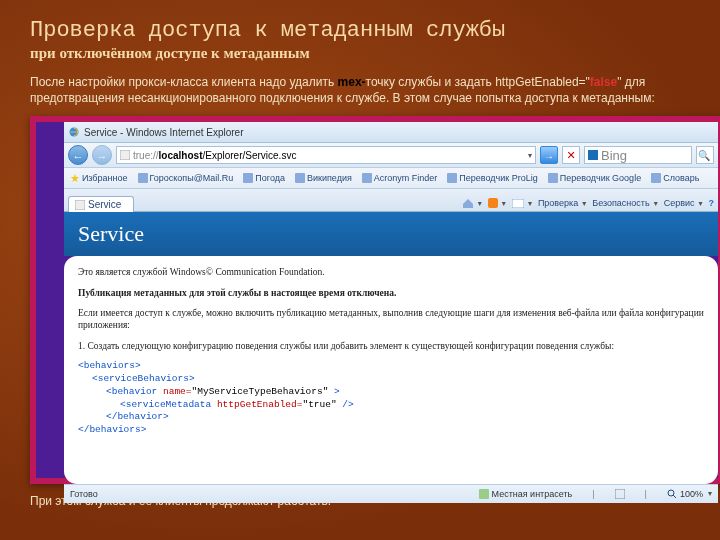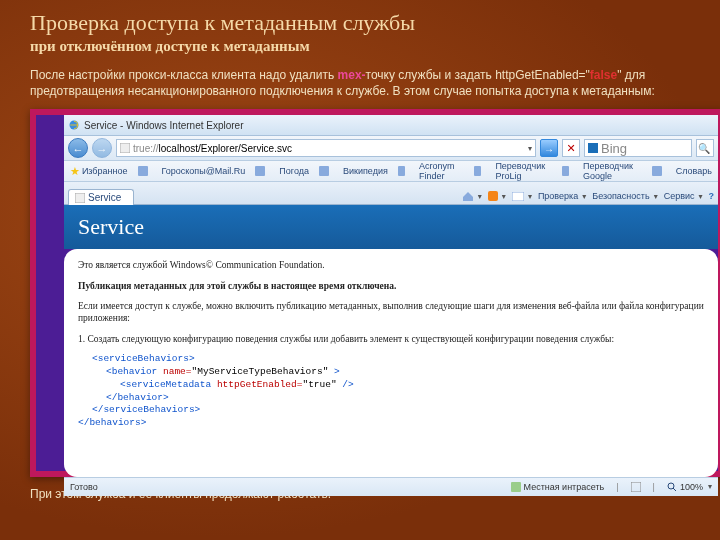--- a/index.html
+++ b/index.html
@@ -10,39 +10,39 @@
     background: radial-gradient(ellipse at 30% 40%, #a04815 0%, #7a2f0a 70%);
     font-family: Verdana, Geneva, sans-serif;
     color: #f0e0c0;
     overflow: hidden;
     position: relative;
   }
   .slide {
     padding: 10px 30px;
   }
   .title {
-    font-family: Liberation Serif, serif;
+    font-family: Liberation Mono, monospace;
     font-size: 22px;
     color: #f5d9a8;
-    margin: 0 0 2px 0;
+    margin: 8px 0 2px 0;
     font-weight: normal;
   }
   .subtitle {
     font-family: Georgia, 'Times New Roman', serif;
     font-size: 15px;
     color: #f5d9a8;
     margin: 0 0 12px 0;
     font-weight: bold;
   }
   .intro {
     font-size: 12px;
     line-height: 1.35;
     margin-bottom: 10px;
   }
-  .mex { color: #ec4899; font-weight: bold;}
+  .mex { color: #000000; font-weight: bold;}
   .false { color: #e03030; font-weight: bold; margin-top: 8px;}
   .browser {
     background: #4c1d95;
     border: 6px solid #be185d;
     width: 654px;
     height: 356px;
     position: relative;
     font-family: Tahoma, sans-serif;
     color: #000;
     font-size: 10px;
@@ -64,36 +64,36 @@
     background: linear-gradient(#f2f6fb, #dbe8f5);
     display:flex;
     align-items:center;
     padding: 0 4px;
     gap:4px;
     border-bottom:1px solid #b8cde2;
   }
   .nav .navbtn { width:18px; height:18px; border-radius:50%; background:linear-gradient(#8bbbe8,#4a8cd0); display:flex; align-items:center; justify-content:center; color:#fff; font-size:11px; border:1px solid #3a7ac0;}
   .addr { flex:1; background:#fff; border:1px solid #a8c1db; height:16px; display:flex; align-items:center; padding:0 3px; font-size:10px;}
   .addr .proto { color:#888;}
-  .addr .host { font-weight:normal; color:#000;}
+  .addr .host { font-weight:bold; color:#000;}
   .search { width:100px; background:#fff; border:1px solid #a8c1db; height:16px; display:flex; align-items:center; padding:0 3px; color:#888; font-size:13px;}
   .toolbar {
     height: 20px;
     background: linear-gradient(#f2f6fb, #e4edf7);
     display:flex;
     align-items:center;
     padding: 0 6px;
     gap:10px;
     border-bottom:1px solid #b8cde2;
     font-size:9px;
     color:#2a4a7a;
   }
   .toolbar .fav { display:flex; align-items:center; gap:2px;}
   .star { color:#f5c518; font-size:11px;}
-  .link-item { display:flex; align-items:center; gap:14px; color:#2a4a7a;}
+  .link-item { display:flex; align-items:center; gap:2px; color:#2a4a7a;}
   .smallicon { width:10px; height:10px; background:#88aadd; border-radius:1px;}
   .tabs {
     height: 22px;
     background: linear-gradient(#e8f0f9, #d5e3f2);
     display:flex;
     align-items:flex-end;
     padding: 0 4px;
     border-bottom:1px solid #9ab4d0;
   }
   .tab {
@@ -143,21 +143,21 @@
     height:18px;
     background: linear-gradient(#eaf2fb, #d9e7f5);
     border-top:1px solid #b8cde2;
     display:flex;
     align-items:center;
     padding:0 6px;
     font-size:9px;
     color:#333;
     gap:8px;
   }
-  .status .right { margin-left:auto; display:flex; gap:12px; align-items:center;}
+  .status .right { margin-left:auto; display:flex; gap:20px; align-items:center;}
   .outro {
     font-size: 12px;
     margin-top: 10px;
   }
   .triangle { display:inline-block; font-size:8px; color:#555; margin-left:2px;}
   svg { display:block;}
 </style>
 </head>
 <body>
 
@@ -278,25 +278,25 @@
     <div class="banner">
       <h1>Service</h1>
     </div>
 
     <div class="page-content">
       <p>Это является службой Windows© Communication Foundation.</p>
       <p class="pub">Публикация метаданных для этой службы в настоящее время отключена.</p>
       <p>Если имеется доступ к службе, можно включить публикацию метаданных, выполнив следующие шаги для изменения веб-файла или файла конфигурации приложения:</p>
       <p>1. Создать следующую конфигурацию поведения службы или добавить элемент к существующей конфигурации поведения службы:</p>
       <div class="code">
+        <div><span class="tag">&lt;behaviors&gt;</span></div>
         <div class="in1"><span class="tag">&lt;serviceBehaviors&gt;</span></div>
         <div class="in2"><span class="tag">&lt;behavior </span><span class="attr-name">name=</span><span class="attr-val">"MyServiceTypeBehaviors" </span><span class="tag">&gt;</span></div>
         <div class="in3"><span class="tag">&lt;serviceMetadata </span><span class="attr-name">httpGetEnabled=</span><span class="attr-val">"true" </span><span class="tag">/&gt;</span></div>
         <div class="in2"><span class="tag">&lt;/behavior&gt;</span></div>
-        <div class="in1"><span class="tag">&lt;/serviceBehaviors&gt;</span></div>
         <div><span class="tag">&lt;/behaviors&gt;</span></div>
       </div>
     </div>
 
     <div class="status">
       <span>Готово</span>
       <div class="right">
         <span style="display:flex;align-items:center;gap:3px">
           <svg width="10" height="10">
               <rect width="10" height="10" fill="#9acd8a" rx="1"></rect>

